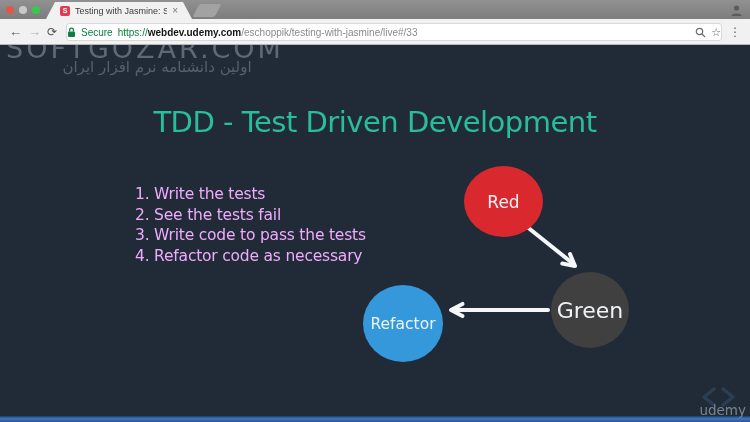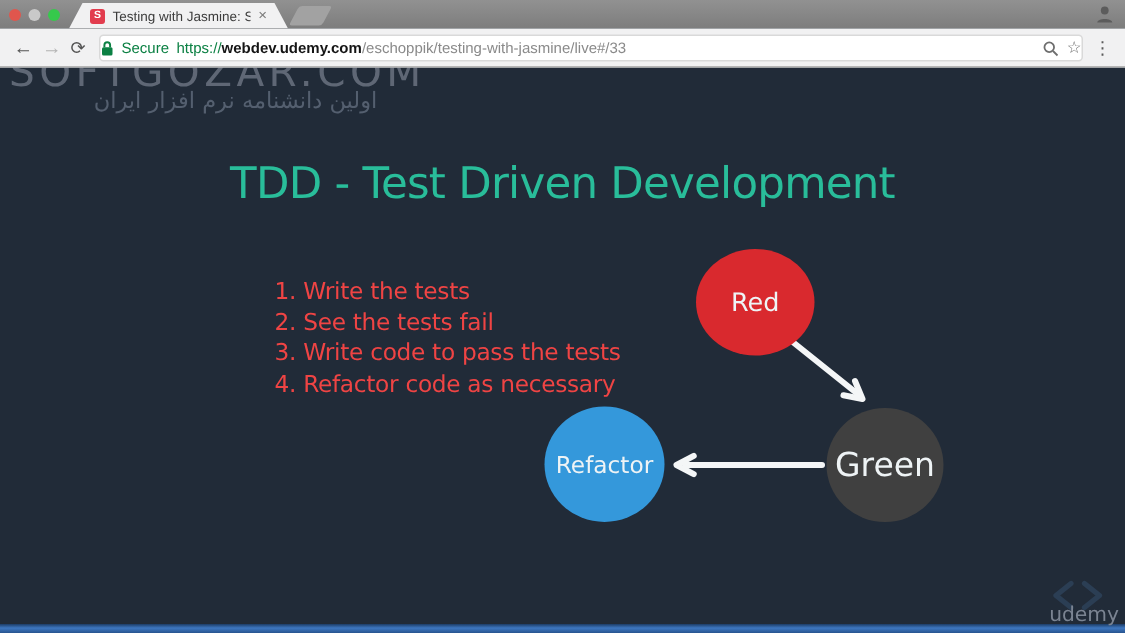--- a/index.html
+++ b/index.html
@@ -49,27 +49,27 @@
   
   .slide { position:absolute; top:45px; left:0; right:0; bottom:0;
            background:#212b38; overflow:hidden;
            font-family:"DejaVu Sans", sans-serif; }
   .wm1 { position:absolute; top:-12px; left:6px; font-size:27px; font-weight:normal;
          letter-spacing:3px; color:#6a7380; opacity:.85; white-space:nowrap; }
   .wm2 { position:absolute; top:13px; left:12px; width:290px; text-align:center;
          font-size:15px; color:#5a6575; opacity:.9; }
   .slide-title { position:absolute; top:60px; left:0; right:0; text-align:center;
                  font-size:29px; font-weight:normal; letter-spacing:-0.5px; color:#29bd9a; }
-  .steps { position:absolute; left:135px; top:139px; color:#ef4444;
-           font-size:15.5px; line-height:20.5px; letter-spacing:-0.2px;margin-left:48px; }
+  .steps { position:absolute; left:135px; top:139px; color:#f0abfc;
+           font-size:15.5px; line-height:20.5px; letter-spacing:-0.2px; }
   .node { position:absolute; border-radius:50%; display:flex; align-items:center;
           justify-content:center; color:#eef3f5;text-align:right; }
   .node.red  { left:464px; top:121px; width:79px; height:71px; background:#d9292e; font-size:17px; }
   .node.green{ left:551px; top:227px; width:78px; height:76px; background:#404040; font-size:22px; }
-  .node.blue { left:363px; top:226px; width:80px; height:77px; background:#3498db; font-size:15.5px; }
+  .node.blue { left:363px; top:240px; width:80px; height:77px; background:#3498db; font-size:15.5px; }
   .arrows, .navchev { position:absolute; top:0; left:0; pointer-events:none; }
   .udemy { position:absolute; right:4px; bottom:4px; font-size:13.5px; font-weight:normal;
            color:#7b8492; z-index:6; }
   .progress { position:absolute; left:0; right:0; bottom:0; height:6px; z-index:5;
               background:linear-gradient(180deg,#1c3c66 0%, #3e77c0 45%, #27548f 100%); }
 </style>
 </head>
 <body>
 
 <div class="stage">

